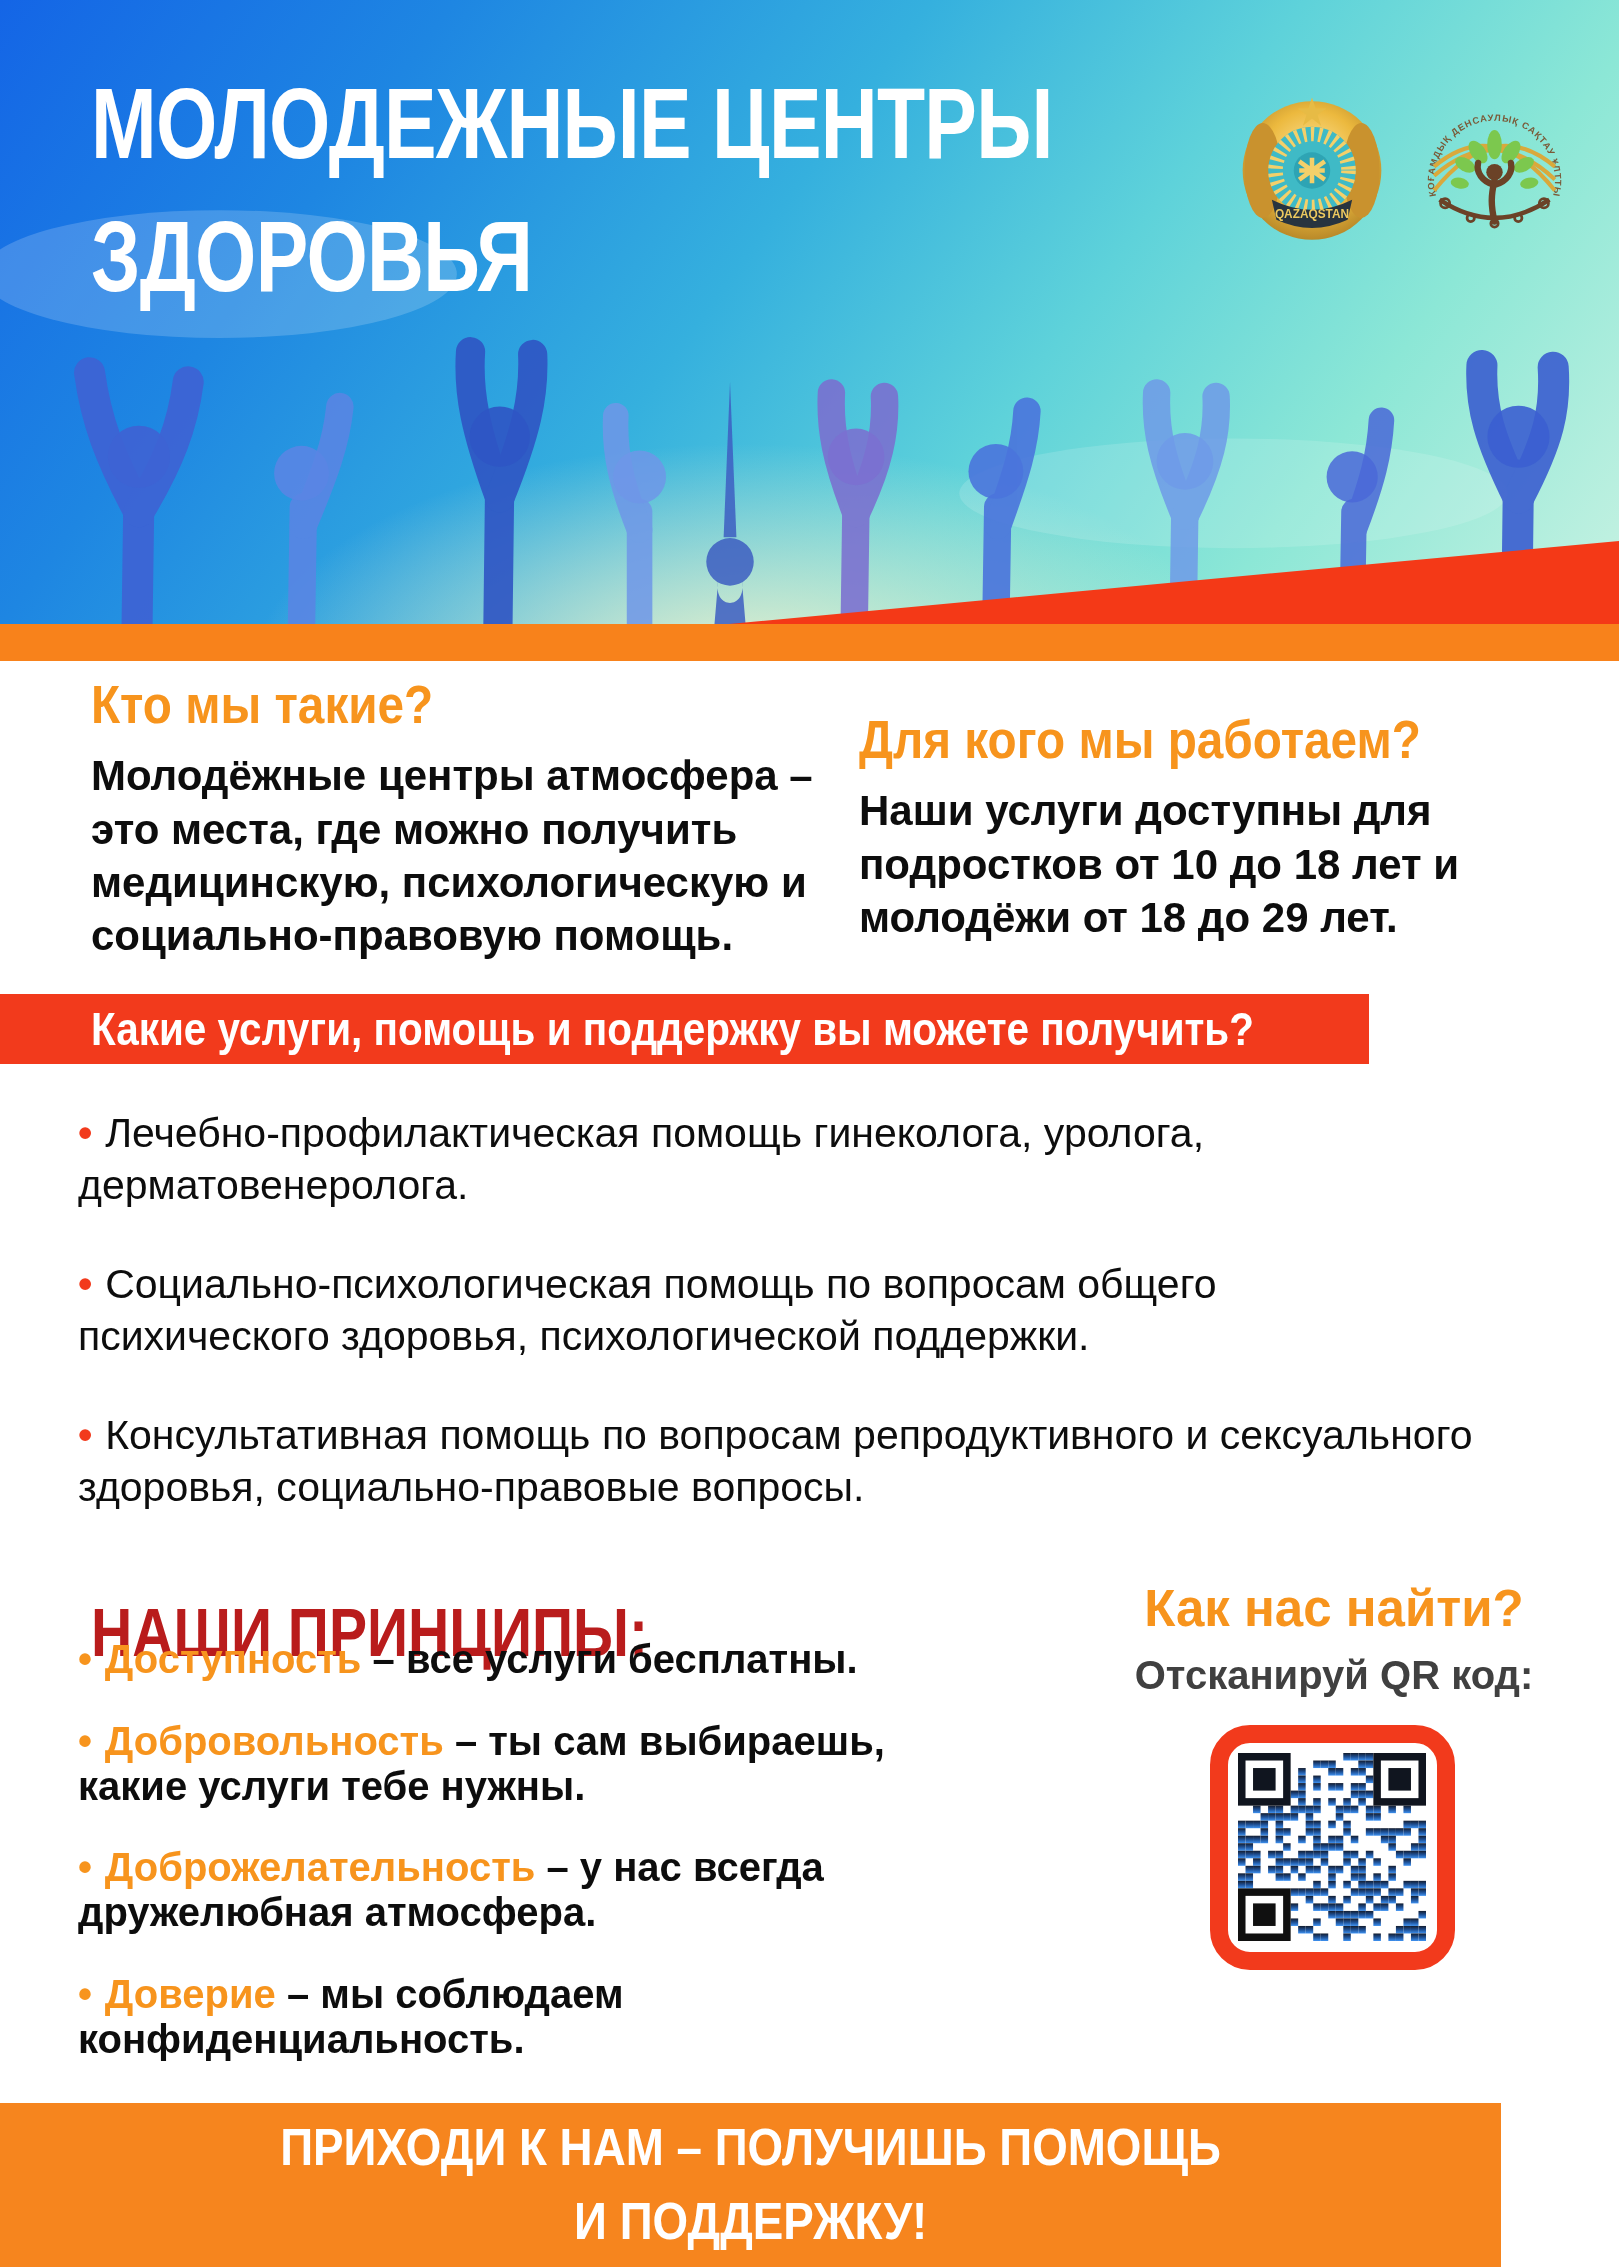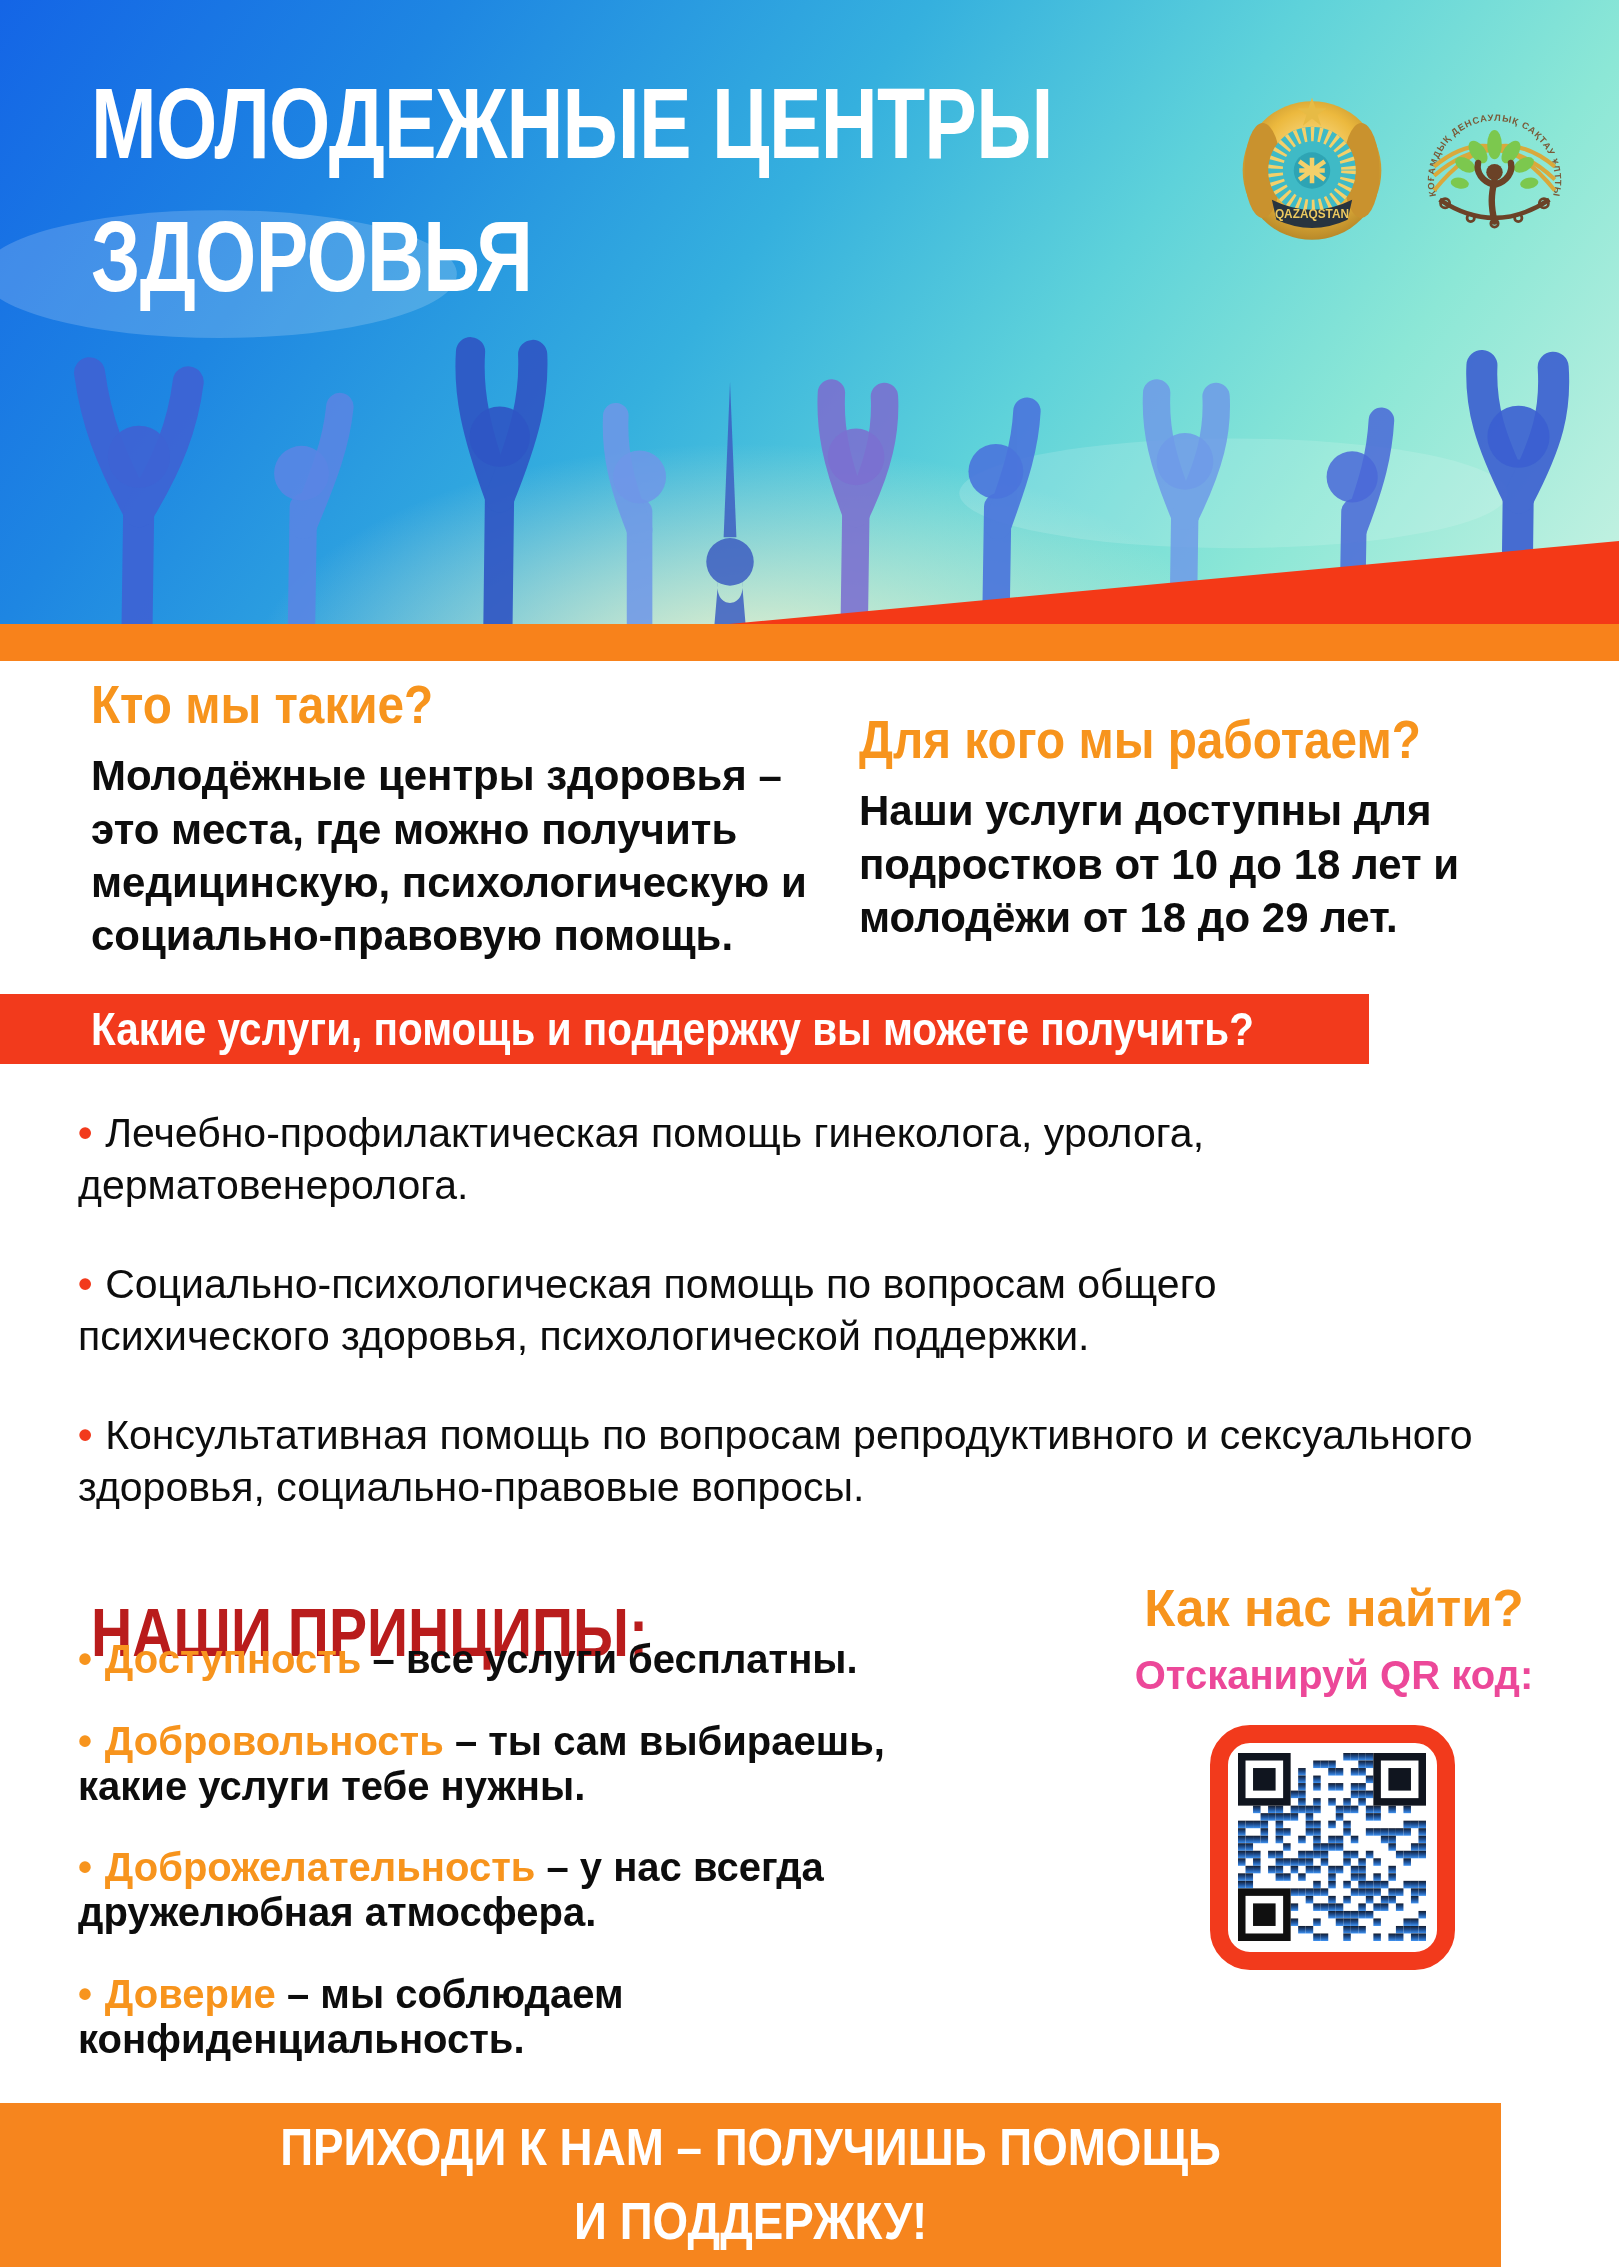--- a/index.html
+++ b/index.html
@@ -40,21 +40,21 @@
   .princ-head{position:absolute;left:91px;top:1537px;color:#b91c1c;font-weight:bold;font-size:68px;}
   .princ-head .cond{display:inline-block;transform:scaleX(.84);transform-origin:0 50%;white-space:nowrap;}
   .principles{position:absolute;left:78px;top:1637px;width:895px;font-size:40px;font-weight:bold;
               line-height:1.12;color:#0d0d0d;}
   .pr{margin-bottom:37px;}
   .pr .dot{color:#F7941D;margin-right:12.8px;}
   .pr .term{color:#F7941D;font-weight:bold;}
 
   .findus{position:absolute;left:1060px;top:1579px;width:548px;text-align:center;}
   .findus h3{margin:0;color:#F7941D;font-weight:bold;font-size:51px;text-align:center;}
-  .findus .sub{margin-top:14.6px;font-size:40px;font-weight:bold;color:#ec4899;}
+  .findus .sub{margin-top:14.6px;font-size:40px;font-weight:bold;color:#404040;}
   .qr-frame{position:absolute;left:1210px;top:1725px;width:245px;height:245px;box-sizing:border-box;
             background:#fff;border:18.3px solid #F23A1C;border-radius:40px;}
   .qr-frame svg{position:absolute;left:10px;top:10px;}
 
   .footer{position:absolute;left:0;top:2103px;width:1501px;height:164px;background:#F6851E;
           display:flex;flex-direction:column;align-items:center;justify-content:center;}
   .footer .l{color:#fff;font-weight:bold;font-size:52px;line-height:1.42;
           display:inline-block;transform:scaleX(.88);white-space:nowrap;}
 </style>
 </head>
@@ -189,21 +189,21 @@
     </svg>
 
     <div class="wedge"></div>
   </header>
 
   <div class="stripe"></div>
 
   <section class="who">
     <h2 class="sec"><span class="cond">Кто мы такие?</span></h2>
     <div class="bodytxt">
-      <div>Молодёжные центры здоровья –</div>
+      <div>Молодёжные центры атмосфера –</div>
       <div>это места, где можно получить</div>
       <div>медицинскую, психологическую и</div>
       <div>социально-правовую помощь.</div>
     </div>
   </section>
 
   <section class="forwhom">
     <h2 class="sec"><span class="cond">Для кого мы работаем?</span></h2>
     <div class="bodytxt">
       <div>Наши услуги доступны для</div>

